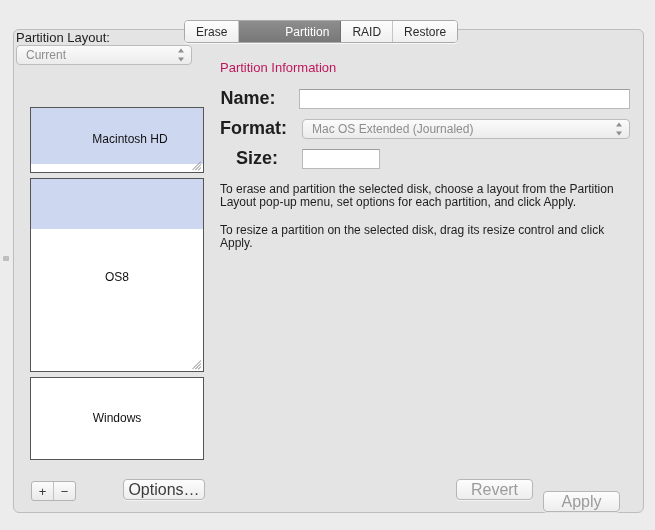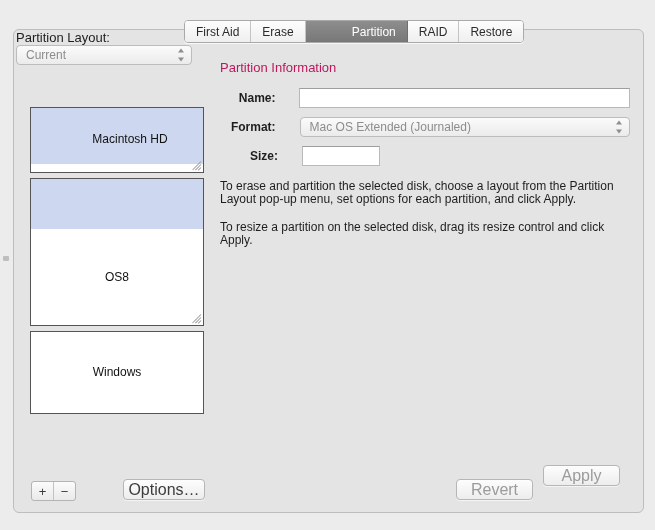--- a/index.html
+++ b/index.html
@@ -229,21 +229,21 @@
   }
   #revert-button {
     position: absolute;
     left: 456px;
     top: 479px;
     width: 77px;
   }
   #apply-button {
     position: absolute;
     left: 543px;
-    top: 465px;
+    top: 491px;
     width: 77px;
   }
 
   
   .right-col {
     position: absolute;
     left: 220px;
     top: 60px;
     width: 410px;
   }
@@ -255,21 +255,21 @@
   }
   .field-row {
     display: flex;
     align-items: center;
     margin-bottom: 9px;
   }
   .field-label {
     width: 58px;
     text-align: right;
     padding-right: 24px;
-    font-size: 12px;
+    font-size: 18px;
     color: #1e1e1e;
     font-weight: bold;
   }
   .text-input {
     box-sizing: border-box;
     height: 20px;
     background: #ffffff;
     border: 1px solid #b9b9b9;
     border-top-color: #9e9e9e;
     font-family: "Liberation Sans", sans-serif;
@@ -294,23 +294,20 @@
 </head>
 <body>
 
 <div class="split-divider">
   <div class="split-grip"></div>
 </div>
 
 <div class="panel"></div>
 
 <div class="tabbar">
-  <div class="tab">
-      <span>First Aid</span>
-    </div>
   <div class="tab">
       <span>Erase</span>
     </div>
   <div class="tab selected">
       <span>Partition</span>
     </div>
   <div class="tab">
       <span>RAID</span>
     </div>
   <div class="tab">
@@ -332,21 +329,21 @@
 <div class="partlist">
     <div class="part" style="height: 66px;">
       <div class="used" style="height: 56.32px;"></div>
       <div class="part-name" style="top: 24px; padding-left: 26px;">Macintosh HD</div>
       <div class="grip">
         <span></span>
         <span></span>
         <span></span>
       </div>
     </div>
-    <div class="part" style="height: 148px;">
+    <div class="part" style="height: 194px;">
       <div class="used" style="height: 49.5px;"></div>
       <div class="part-name" style="top: 91px;">OS8</div>
       <div class="grip">
         <span></span>
         <span></span>
         <span></span>
       </div>
     </div>
     <div class="part" style="height: 83px;">
       <div class="part-name" style="top: 32.5px;">Windows</div>

